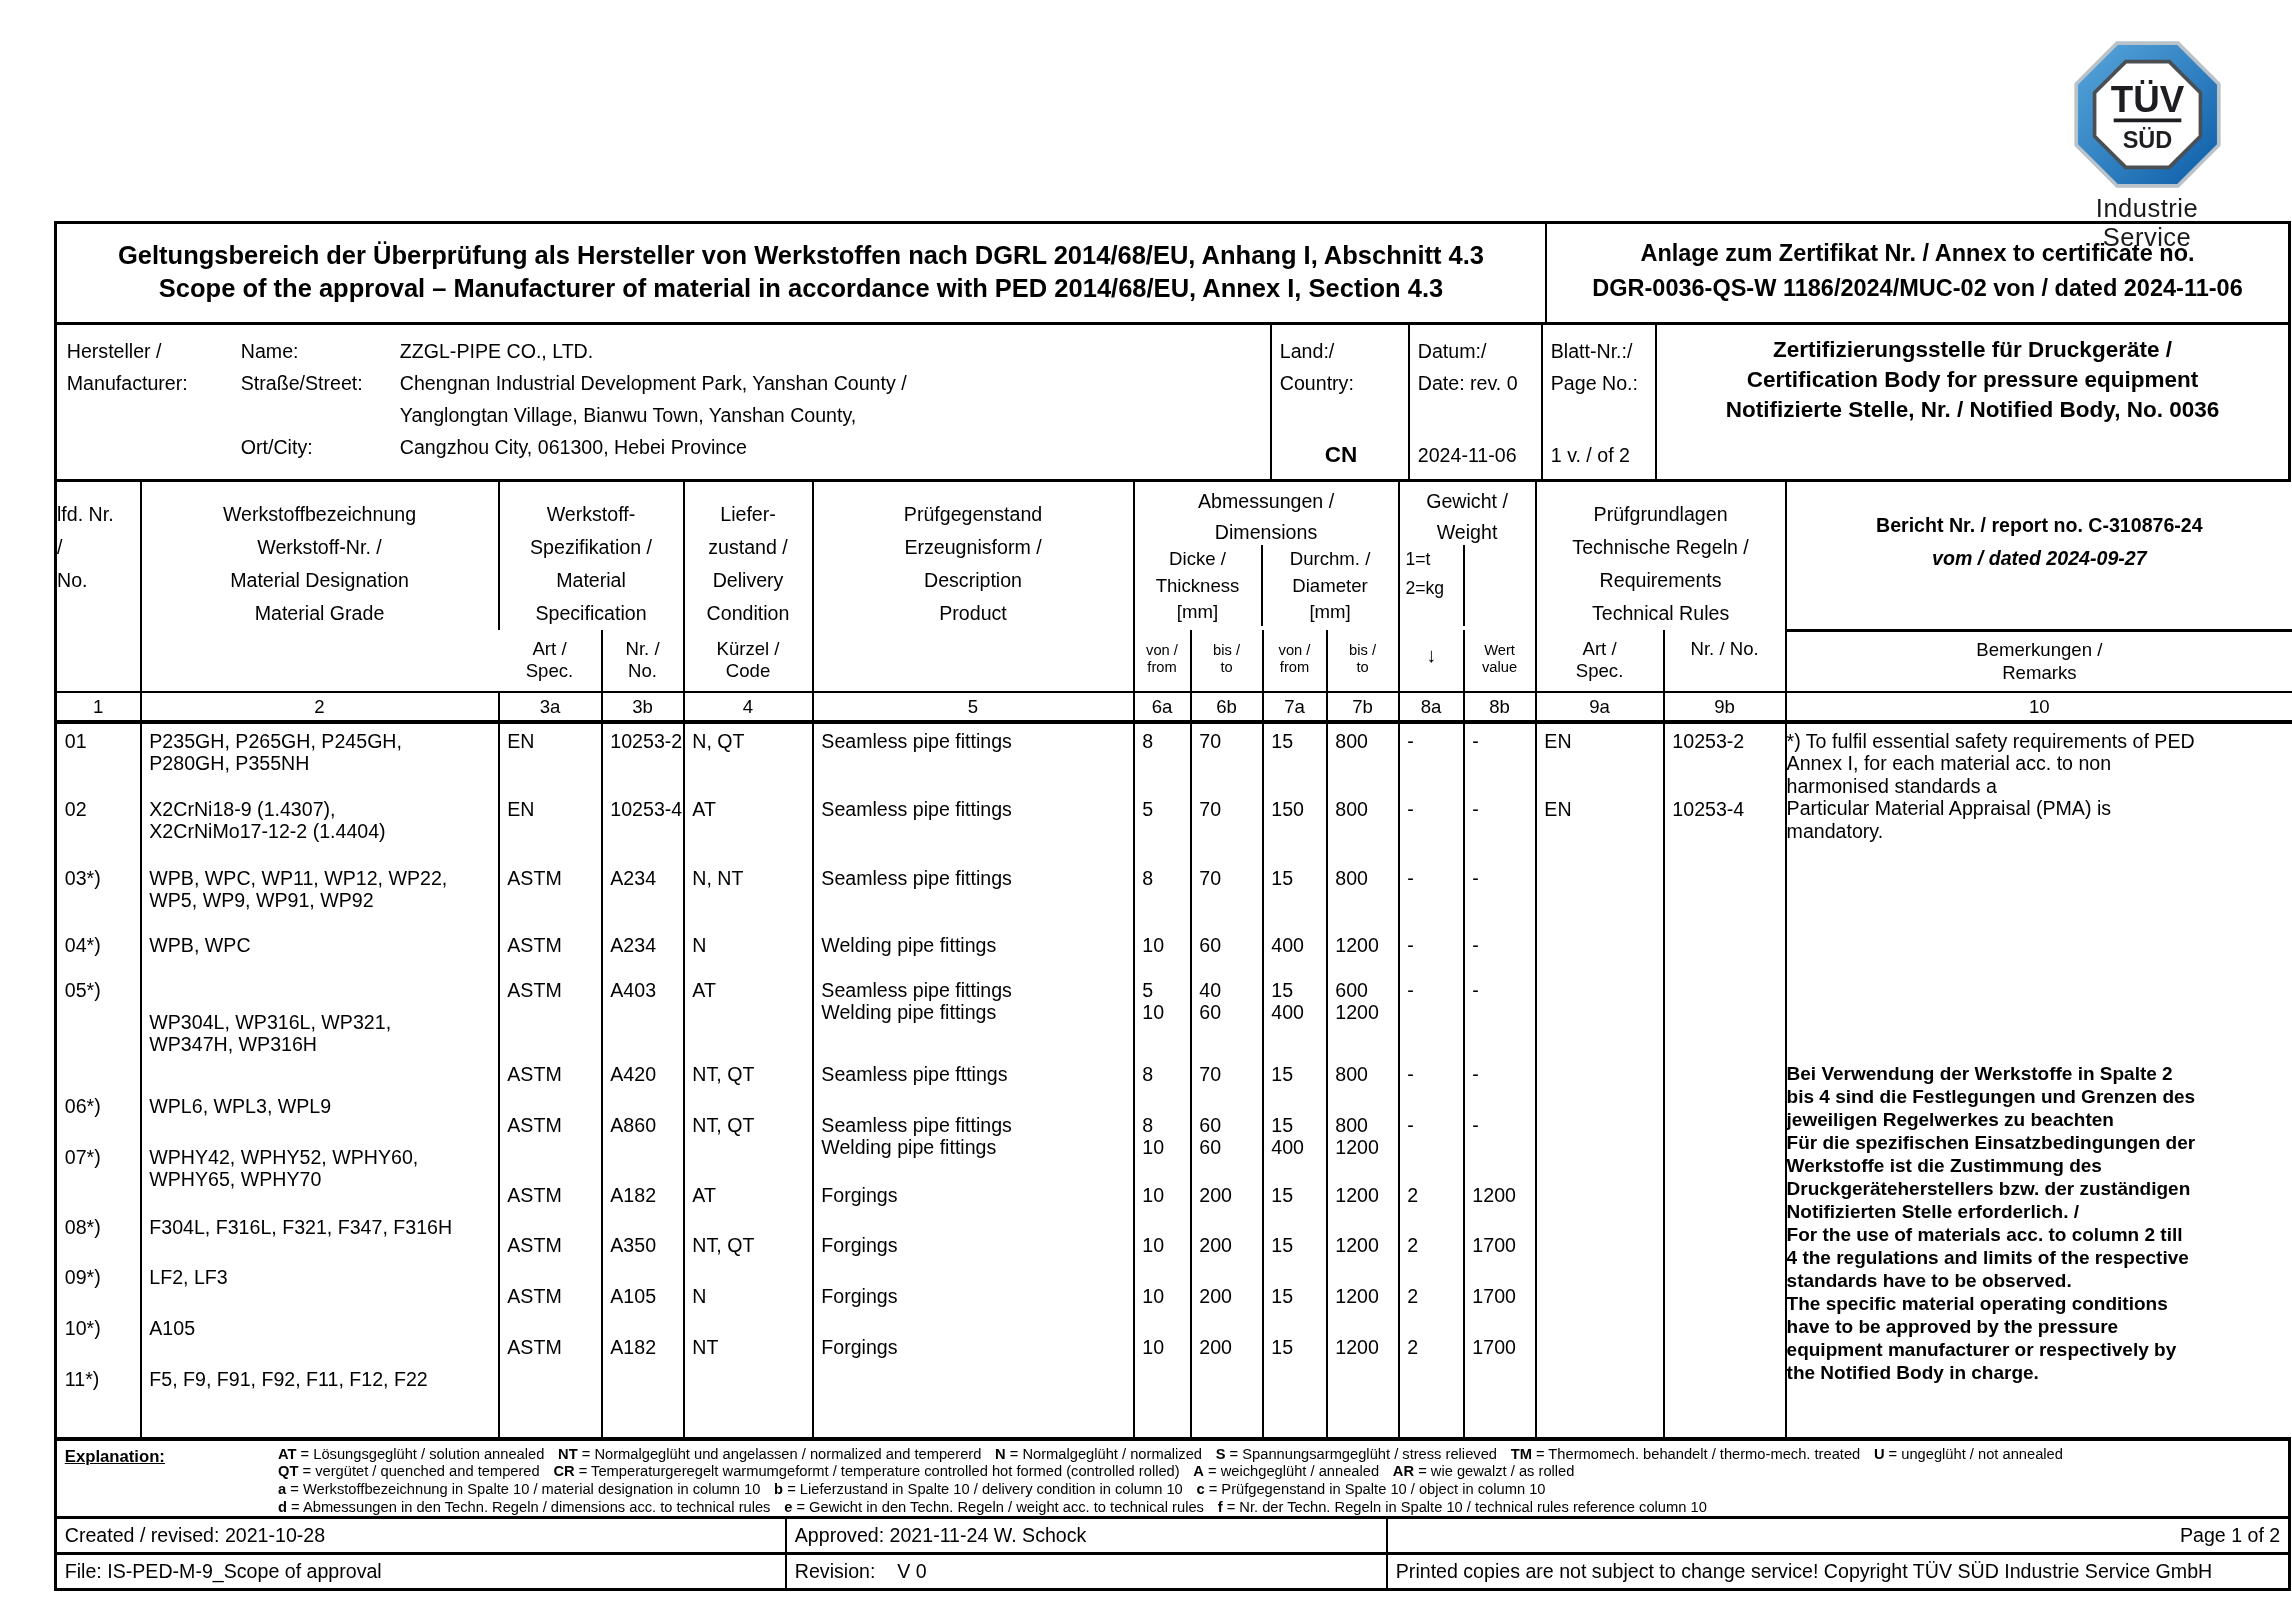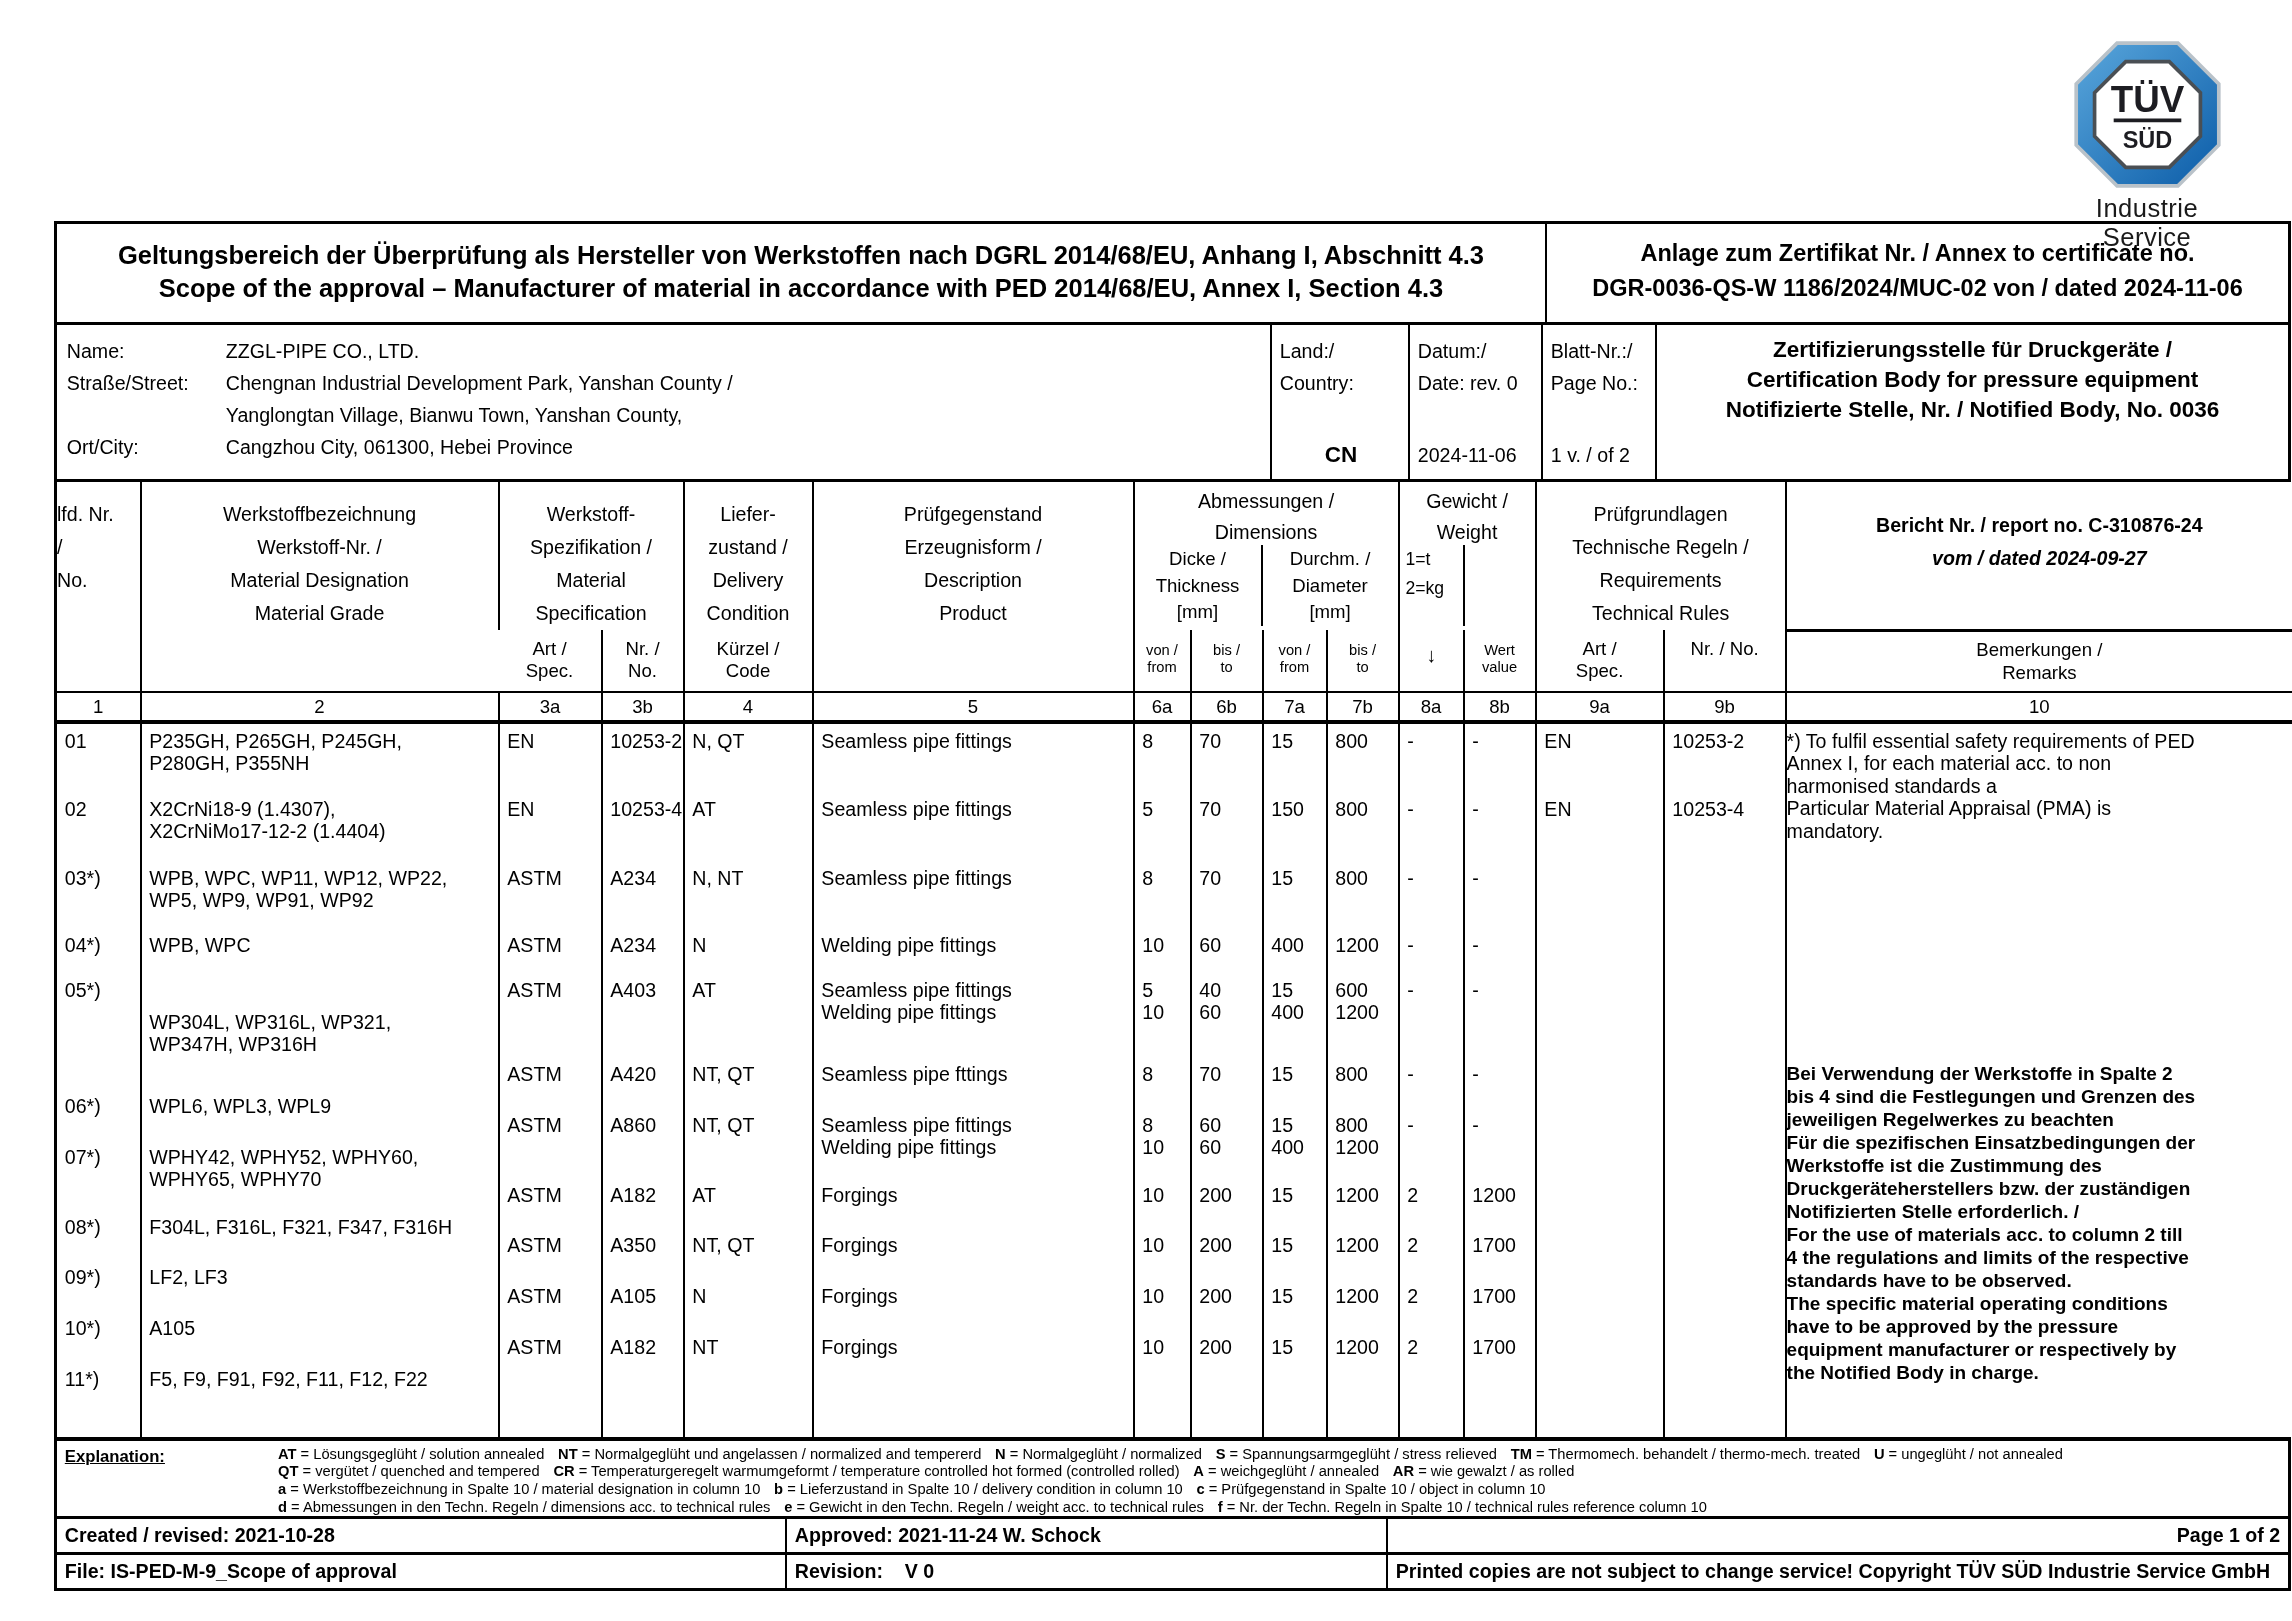--- a/index.html
+++ b/index.html
@@ -81,21 +81,21 @@
 
   
   .expl { position:relative; border:3.9px solid #000; border-top:4.9px solid #000; height:82px; font-size:14.7px; }
   .expl-label { position:absolute; left:7.8px; top:5.9px; font-weight:bold; font-size:16.7px; text-decoration:underline; }
   .expl-lines { margin-left:221px; padding-top:4.9px; }
   .eline { line-height:17.6px; height:17.6px; white-space:nowrap; overflow:hidden; }
   .seg { margin-right:13.7px; }
   .seg b { font-weight:bold; }
 
   
-  .foot { display:flex; border:3.9px solid #000; border-top:none; height:36px; font-size:19.6px; line-height:29px;font-weight:bold; }
+  .foot { display:flex; border:3.9px solid #000; border-top:none; height:36px; font-size:19.6px; line-height:29px; }
   .foot > div { border-right:2.9px solid #000; padding:2px 7.8px 0 7.8px; white-space:pre; overflow:hidden; }
   .foot > div:last-child { border-right:none; }
   .fc1 { width:730px; }
   .fc2 { width:601px; }
   .fc3 { flex:1; }
   .right { text-align:right; }
 </style>
 </head>
 <body>
 
@@ -124,20 +124,22 @@
       <div>Scope of the approval – Manufacturer of material in accordance with PED 2014/68/EU, Annex I, Section 4.3</div>
     </div>
     <div class="annex-box">
       <div>Anlage zum Zertifikat Nr. / Annex to certificate no.</div>
       <div>DGR-0036-QS-W 1186/2024/MUC-02 von / dated 2024-11-06</div>
     </div>
   </div>
 
   <div class="info-row">
     <div class="mfr-box">
+      <div class="mfr-label pre">Hersteller /
+Manufacturer:</div>
       <div class="mfr-fields">
         <div class="f">
           <span class="fl">Name:</span>
           <span>ZZGL-PIPE CO., LTD.</span>
         </div>
         <div class="f">
           <span class="fl">Straße/Street:</span>
           <span>Chengnan Industrial Development Park, Yanshan County /</span>
         </div>
         <div class="f">

